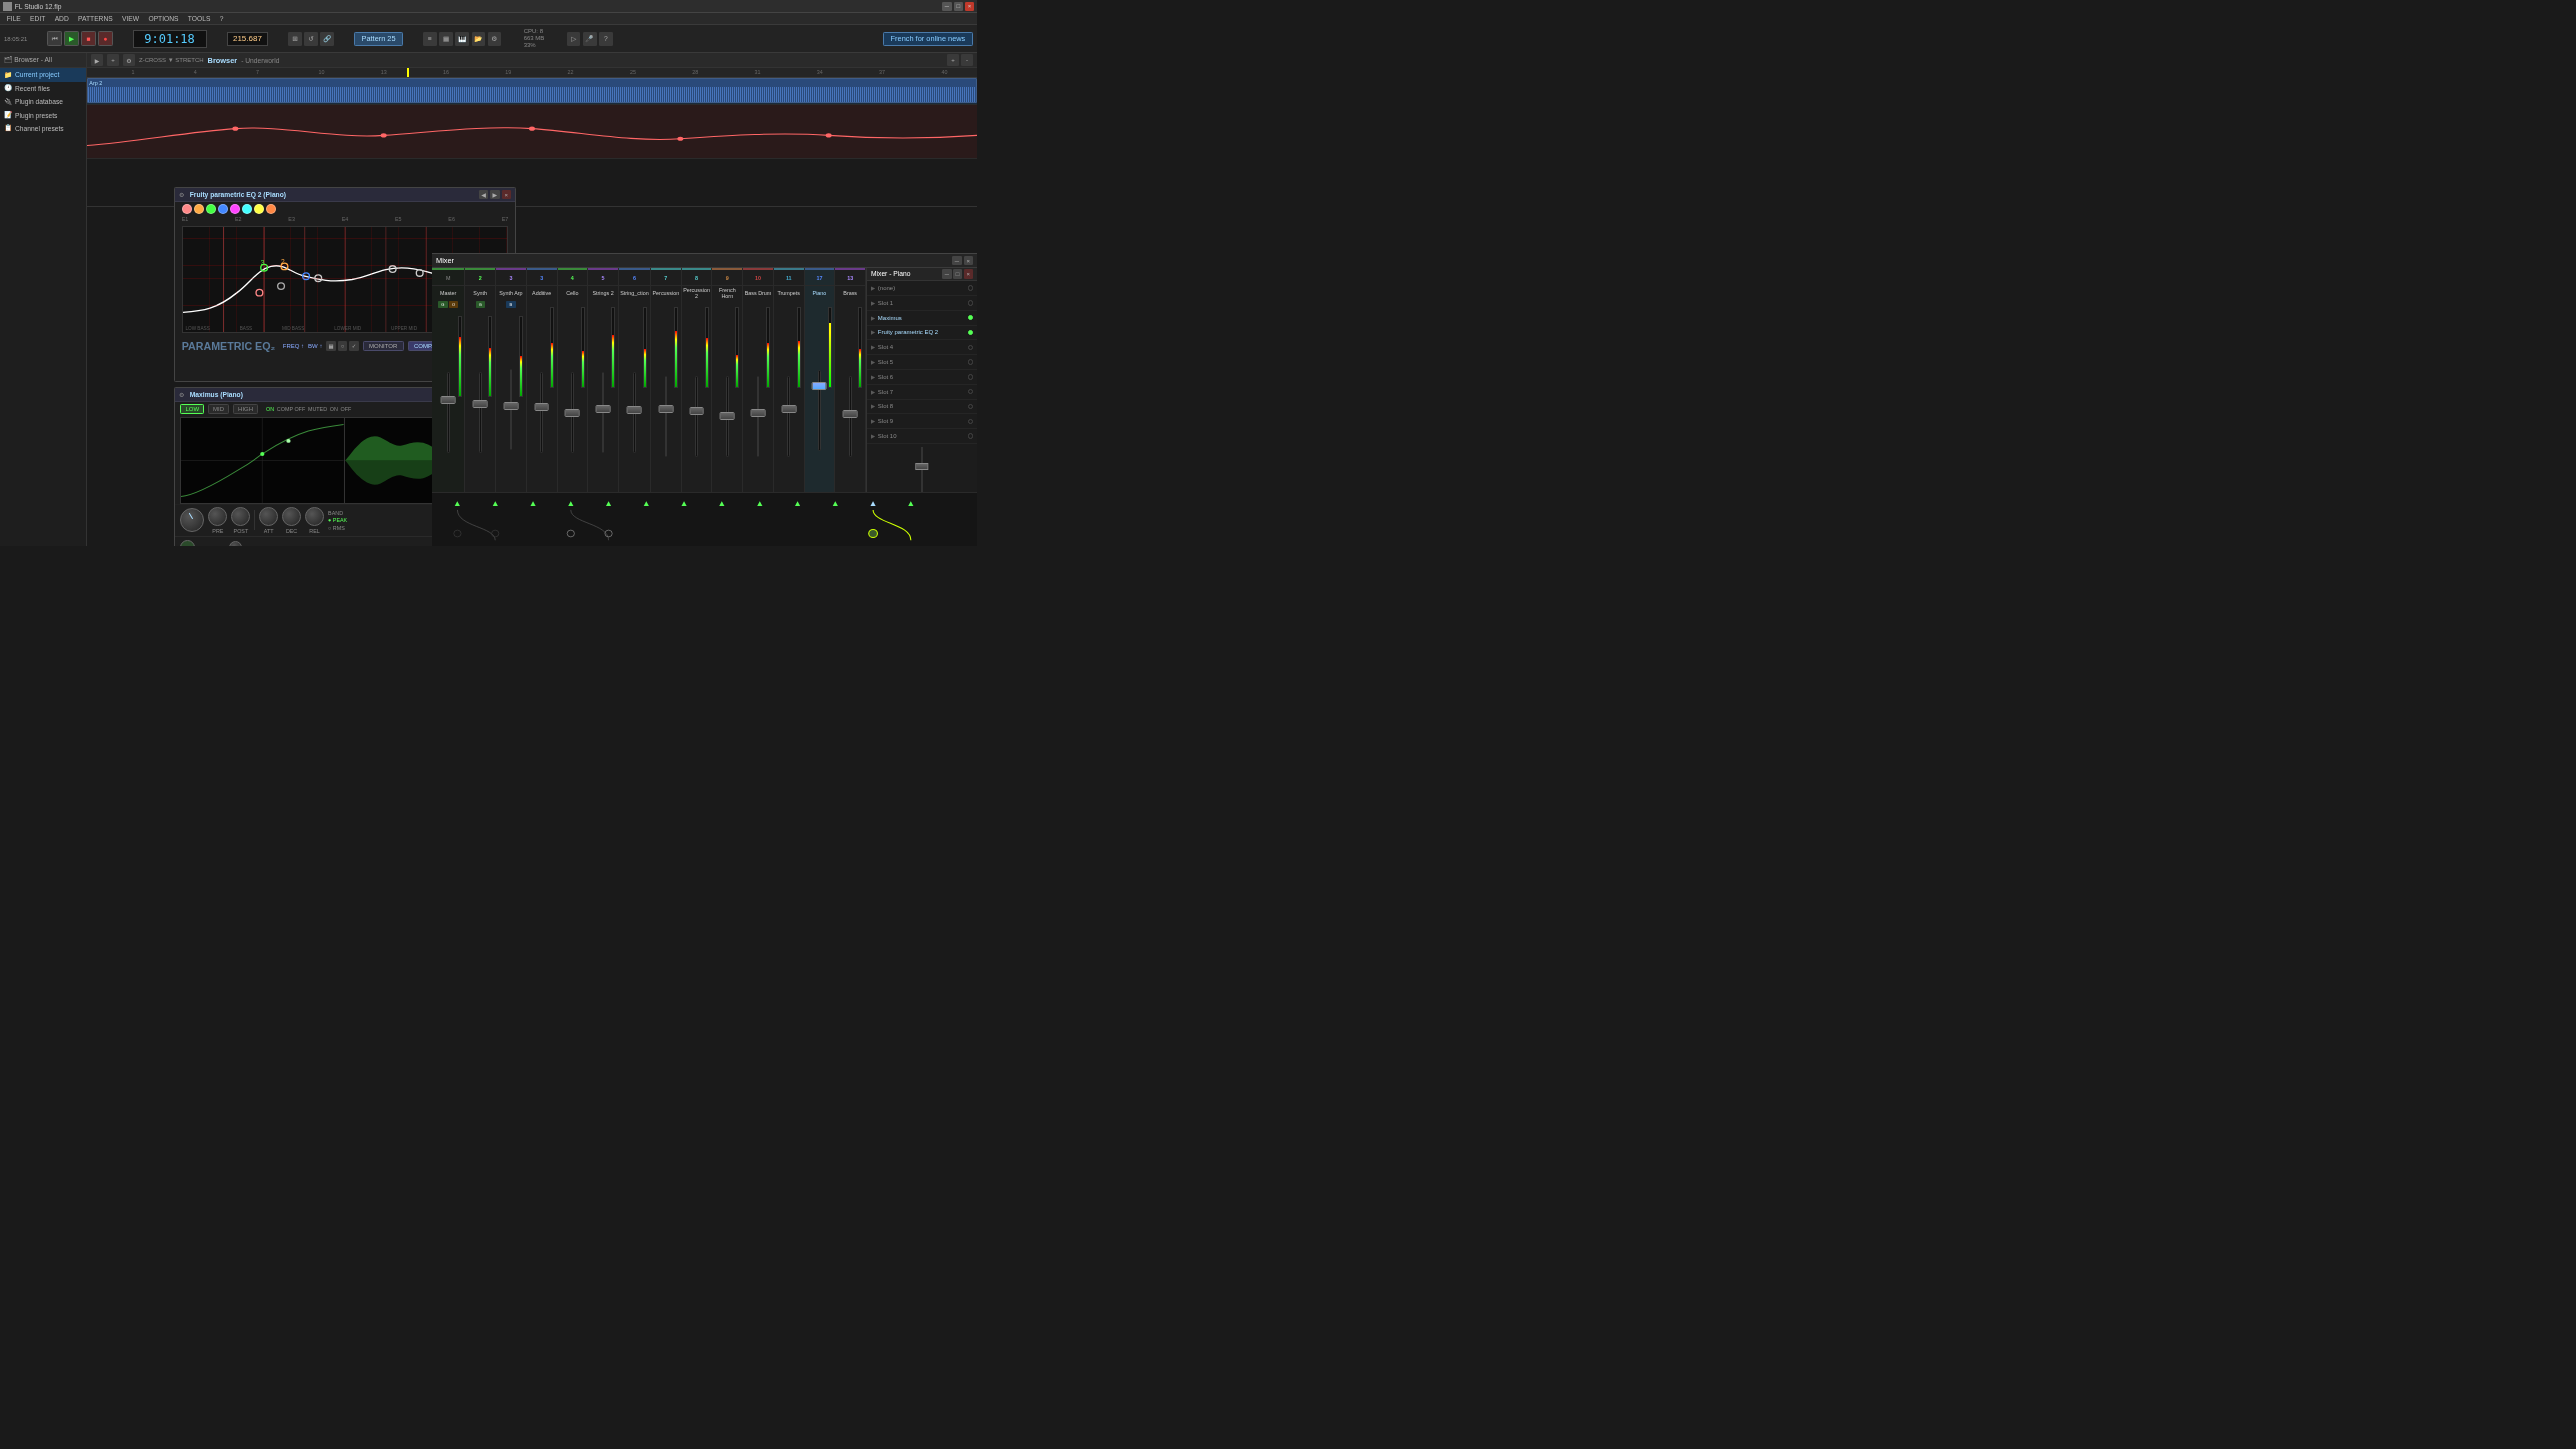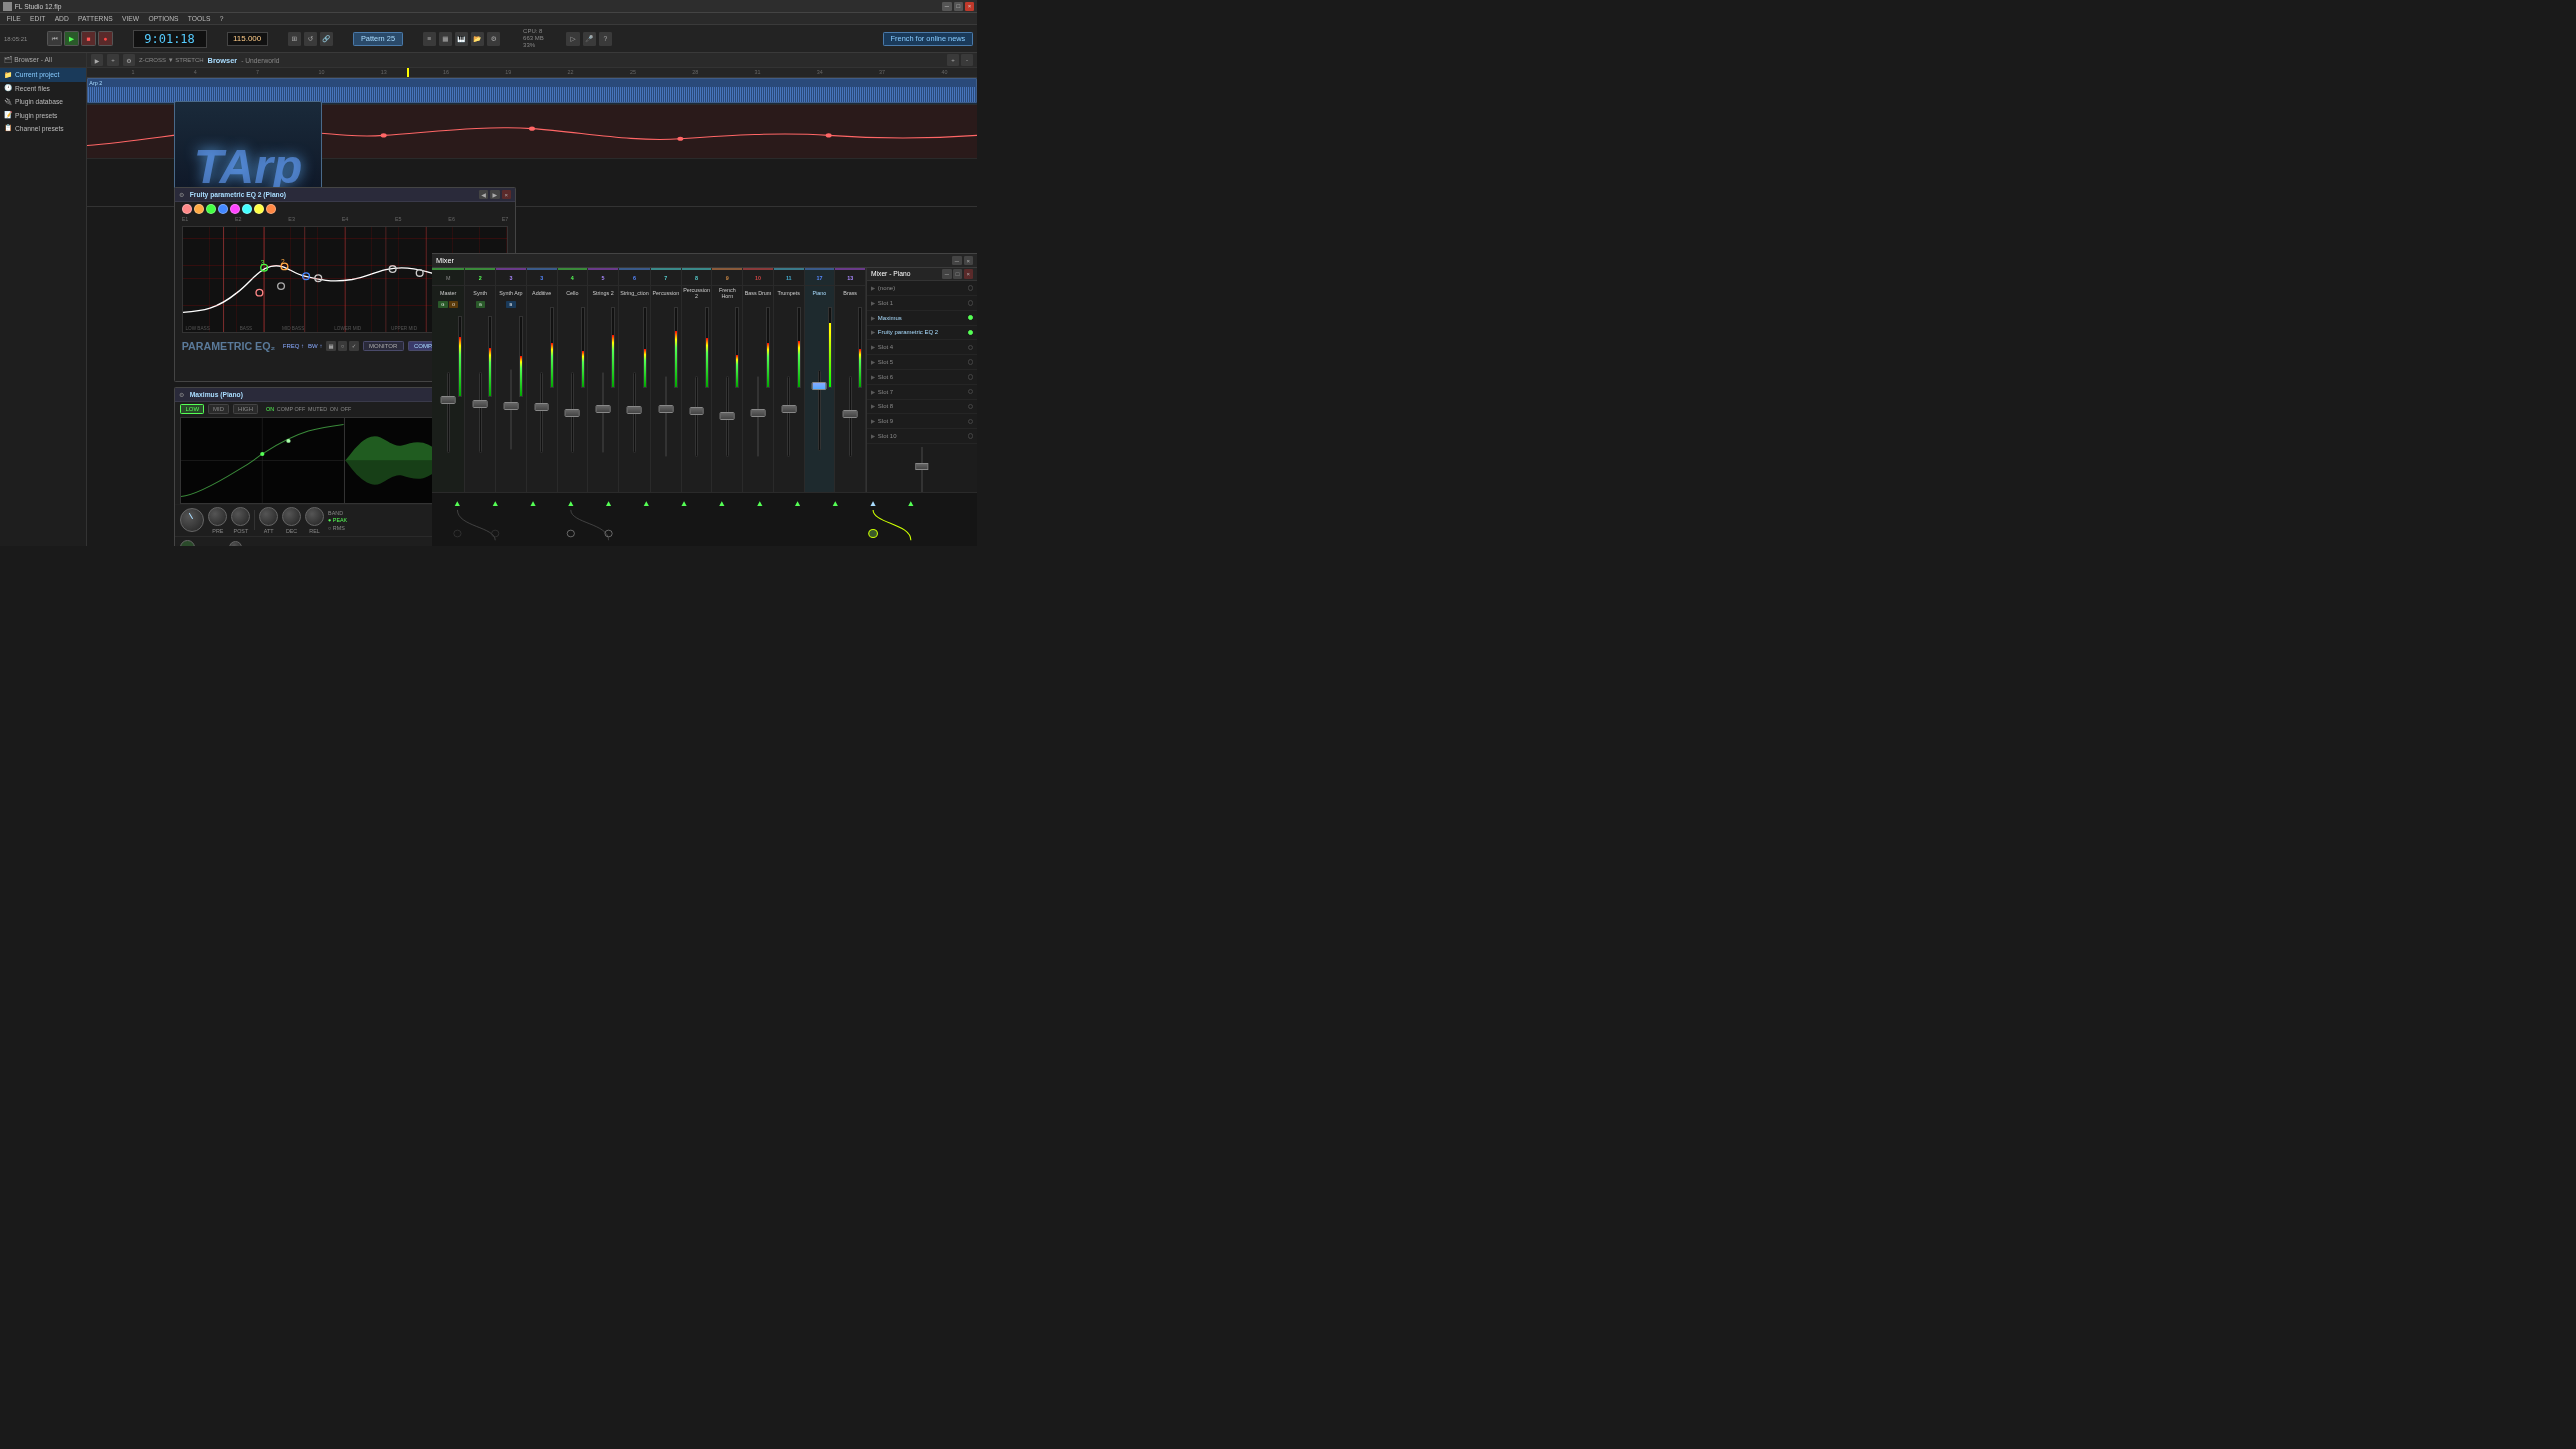--- a/index.html
+++ b/index.html
@@ -596,21 +596,21 @@
 
 <div class="transport-bar">
   <span style="font-size:6px;color:#888;">18:05:21</span>
   <div class="transport-controls">
     <div class="transport-btn">⏮</div>
     <div class="transport-btn play">▶</div>
     <div class="transport-btn stop">■</div>
     <div class="transport-btn rec">●</div>
   </div>
   <div class="time-display">9:01:18</div>
-  <div class="tempo-display">115.000</div>
+  <div class="tempo-display">215.687</div>
   <div class="toolbar-icons">
     <div class="tb-icon">⊞</div>
     <div class="tb-icon">↺</div>
     <div class="tb-icon">🔗</div>
   </div>
   <div class="pattern-btn">Pattern 25</div>
   <div class="toolbar-icons">
     <div class="tb-icon">≡</div>
     <div class="tb-icon">▦</div>
     <div class="tb-icon">🎹</div>
@@ -709,23 +709,20 @@
               <circle cx="300" cy="45" r="3" fill="#ff6666"></circle>
               <circle cx="450" cy="35" r="3" fill="#ff6666"></circle>
               <circle cx="600" cy="50" r="3" fill="#ff6666"></circle>
               <circle cx="750" cy="45" r="3" fill="#ff6666"></circle>
             </svg>
           </div>
         </div>
       </div>
     </div>
 
-    <div class="tarp-display">
-      <span class="tarp-text">TArp</span>
-    </div>
 
     <div class="plugin-window eq">
       <div class="plugin-header">
         <span style="font-size:6px;color:#888;margin-right:2.7px;">⚙</span>
         <span class="plugin-title">Fruity parametric EQ 2 (Piano)</span>
         <div class="plugin-controls">
           <div class="p-btn">◀</div>
           <div class="p-btn">▶</div>
           <div class="p-btn" style="background:#5a2a2a;">×</div>
         </div>

